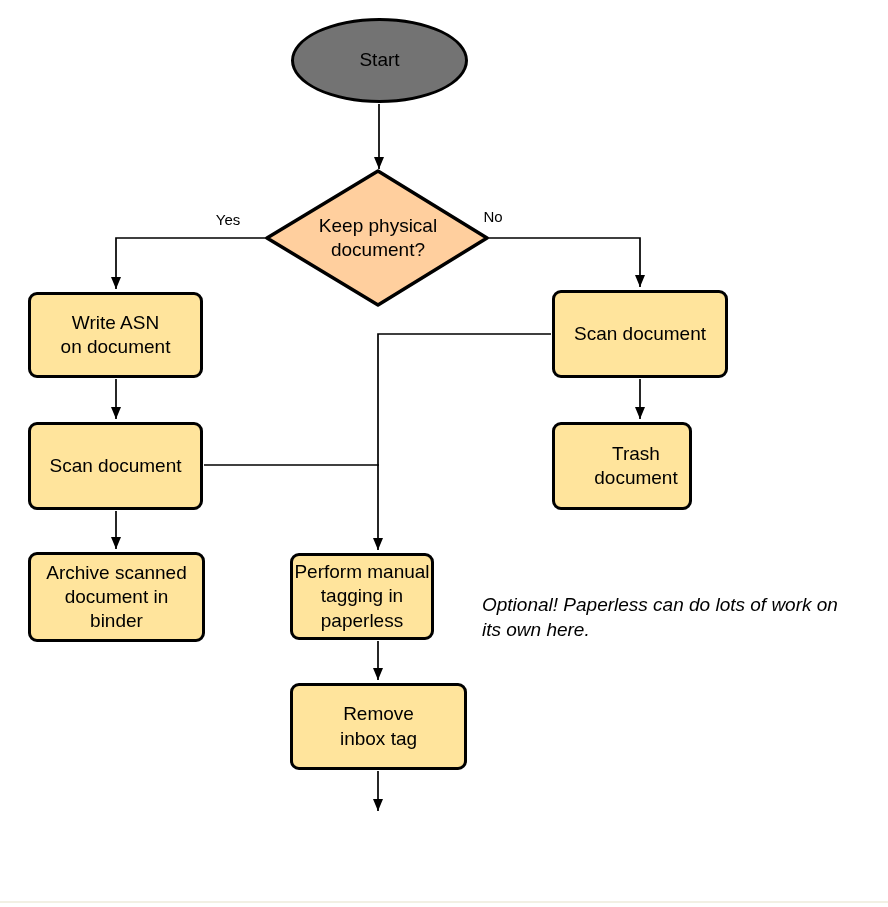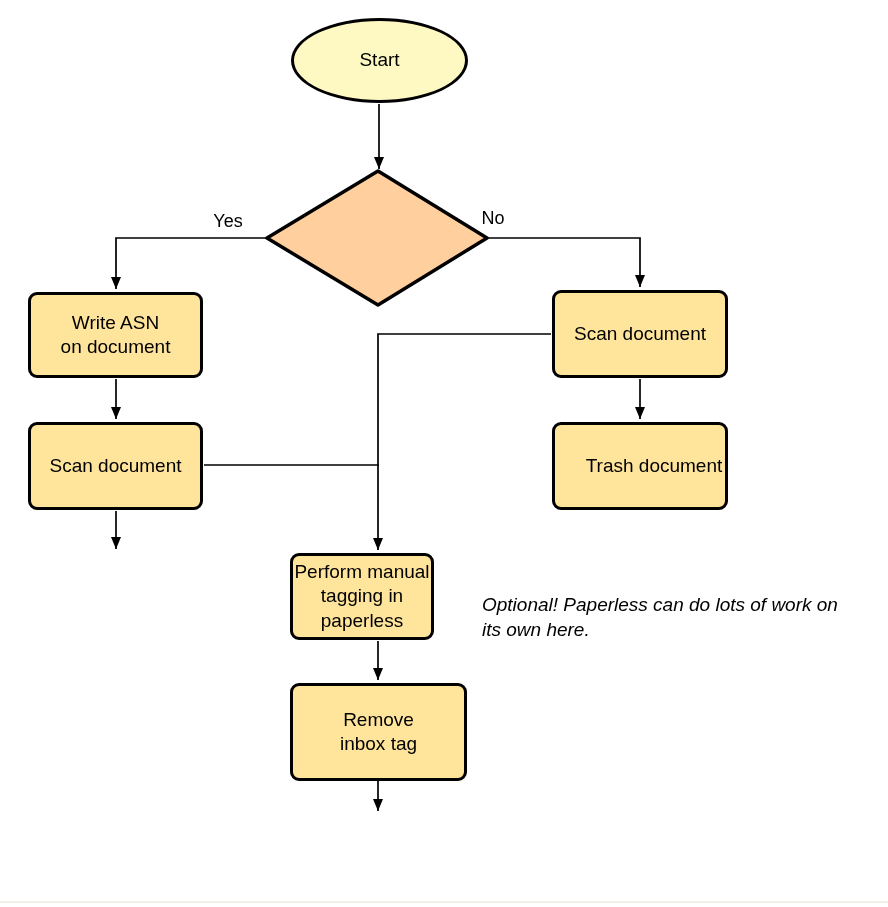--- a/index.html
+++ b/index.html
@@ -29,39 +29,39 @@
     line-height: 1.27;
     white-space: pre-line;
     box-sizing: border-box;
   }
   .process {
     background: #ffe49c;
     border: 3px solid #000000;
     border-radius: 9px;
   }
   .terminal {
-    background: #fef9c3;
+    background: #737373;
     border: 3.5px solid #000000;
     border-radius: 50%;
   }
   .decision-label {
     position: absolute;
     z-index: 2;
     display: flex;
     align-items: center;
     justify-content: center;
     text-align: center;
     font-size: 19px;
     line-height: 1.27;
     white-space: pre-line;
   }
   .edge-label {
     position: absolute;
     z-index: 2;
-    font-size: 18px;
+    font-size: 15px;
     text-align: center;
     width: 50px;
   }
   .annotation {
     position: absolute;
     z-index: 2;
     font-size: 19px;
     font-style: italic;
     line-height: 1.32;
     white-space: pre-line;
@@ -74,23 +74,23 @@
     background: #f2f0e4;
     z-index: 0;
   }
 
   
   #n-start   { left: 291px; top: 18px;  width: 177px; height: 85px; }
   #n-write   { left: 28px;  top: 292px; width: 175px; height: 86px; text-align: center; }
   #n-scan-l  { left: 28px;  top: 422px; width: 175px; height: 88px; }
   #n-archive { left: 28px;  top: 552px; width: 177px; height: 90px; }
   #n-scan-r  { left: 552px; top: 290px; width: 176px; height: 88px; }
-  #n-trash   { left: 552px; top: 422px; width: 176px; height: 88px; padding-left: 28px; }
+  #n-trash   { left: 552px; top: 422px; width: 140px; height: 88px; padding-left: 28px; }
   #n-tag     { left: 290px; top: 553px; width: 144px; height: 87px; }
-  #n-remove  { left: 290px; top: 683px; width: 177px; height: 98px; }
+  #n-remove  { left: 290px; top: 683px; width: 177px; height: 87px; }
   #n-end     { left: 290px; top: 814px; width: 178px; height: 83px; }
   #lbl-decision { left: 277px; top: 196px; width: 202px; height: 84px; }
   #lbl-yes { left: 203px; top: 211px; }
   #lbl-no  { left: 468px; top: 208px; }
   #annotation { left: 482px; top: 592px; width: 420px; }
 </style>
 </head>
 <body>
 
 <div class="canvas">
@@ -115,33 +115,42 @@
       <path d="M 204 465 L 379 465"></path>
       <path d="M 378 641 L 378 680" marker-end="url(#arrow)"></path>
       <path d="M 378 771 L 378 811" marker-end="url(#arrow)"></path>
     </g>
   </svg>
 
   <div id="n-start" class="node terminal">
     <span>Start</span>
   </div>
 
+  <div id="lbl-decision" class="decision-label">
+    <span>Keep physical
+document?</span>
+  </div>
 
   <div id="lbl-yes" class="edge-label">Yes</div>
   <div id="lbl-no" class="edge-label">No</div>
 
   <div id="n-write" class="node process">
     <span>Write ASN
 on document</span>
   </div>
 
   <div id="n-scan-l" class="node process">
     <span>Scan document</span>
   </div>
 
+  <div id="n-archive" class="node process">
+    <span>Archive scanned
+document in
+binder</span>
+  </div>
 
   <div id="n-scan-r" class="node process">
     <span>Scan document</span>
   </div>
 
   <div id="n-trash" class="node process">
     <span>Trash document</span>
   </div>
 
   <div id="n-tag" class="node process">

